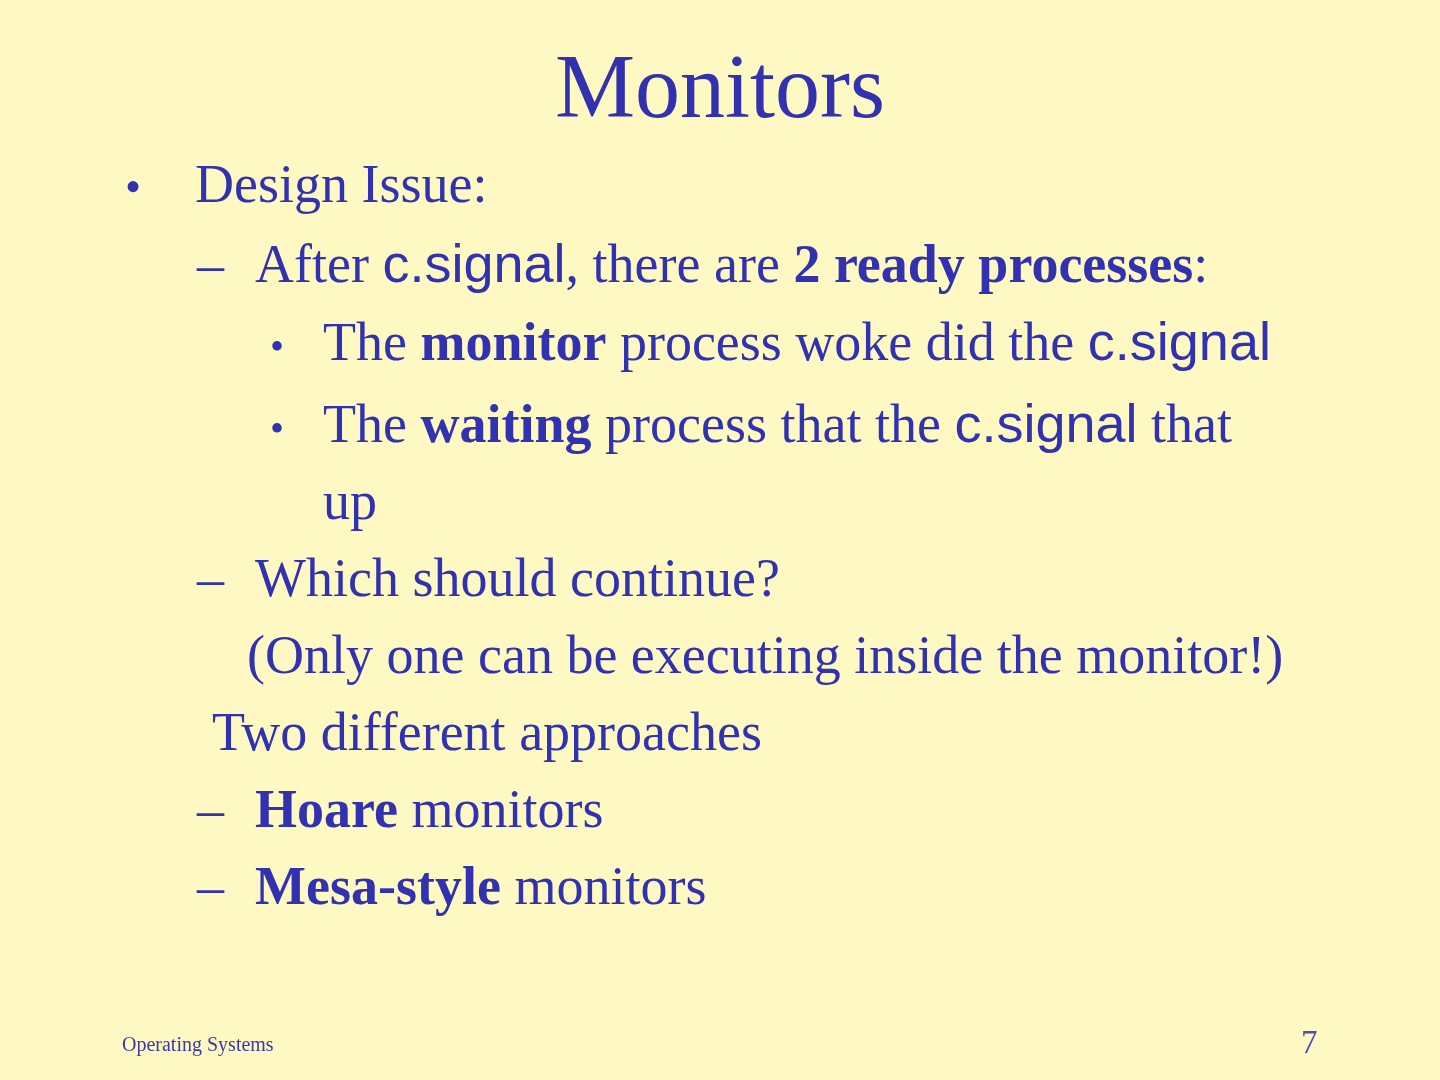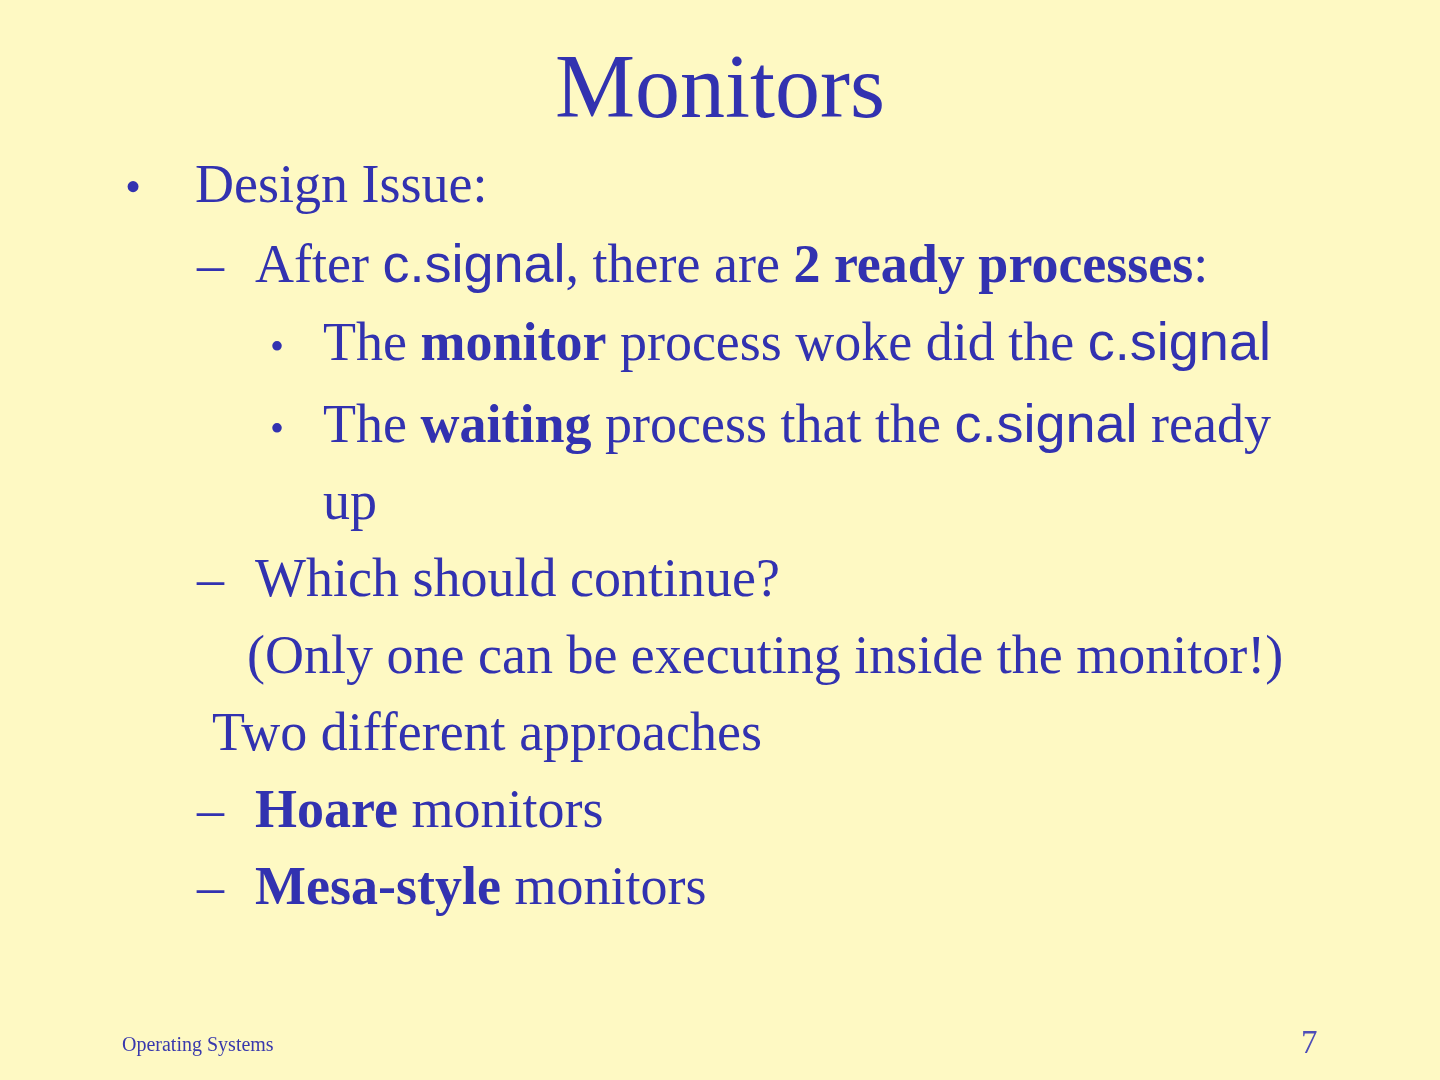--- a/index.html
+++ b/index.html
@@ -68,21 +68,21 @@
       <div class="line lvl2">
         <span class="marker">–</span>
         <span class="text"><span class="">After </span><span class="run-sans">c.signal</span><span class="">, there are </span><span class="run-b ">2 ready processes</span><span class="">:</span></span>
       </div>
       <div class="line lvl3">
         <span class="marker">•</span>
         <span class="text"><span class="">The </span><span class="run-b ">monitor</span><span class=""> process woke did the </span><span class="run-sans">c.signal</span></span>
       </div>
       <div class="line lvl3">
         <span class="marker">•</span>
-        <span class="text"><span class="">The </span><span class="run-b ">waiting</span><span class=""> process that the </span><span class="run-sans">c.signal</span><span class=""> ready</span><br><span class="">up</span></span>
+        <span class="text"><span class="">The </span><span class="run-b ">waiting</span><span class=""> process that the </span><span class="run-sans">c.signal</span><span class=""> that</span><br><span class="">up</span></span>
       </div>
       <div class="line lvl2">
         <span class="marker">–</span>
         <span class="text"><span class="">Which should continue?</span></span>
       </div>
       <div class="line lvl2t">
         <span class="text"><span class="">(Only one can be executing inside the monitor!)</span></span>
       </div>
       <div class="line lvl2s">
         <span class="text"><span class="">Two different approaches</span></span>

